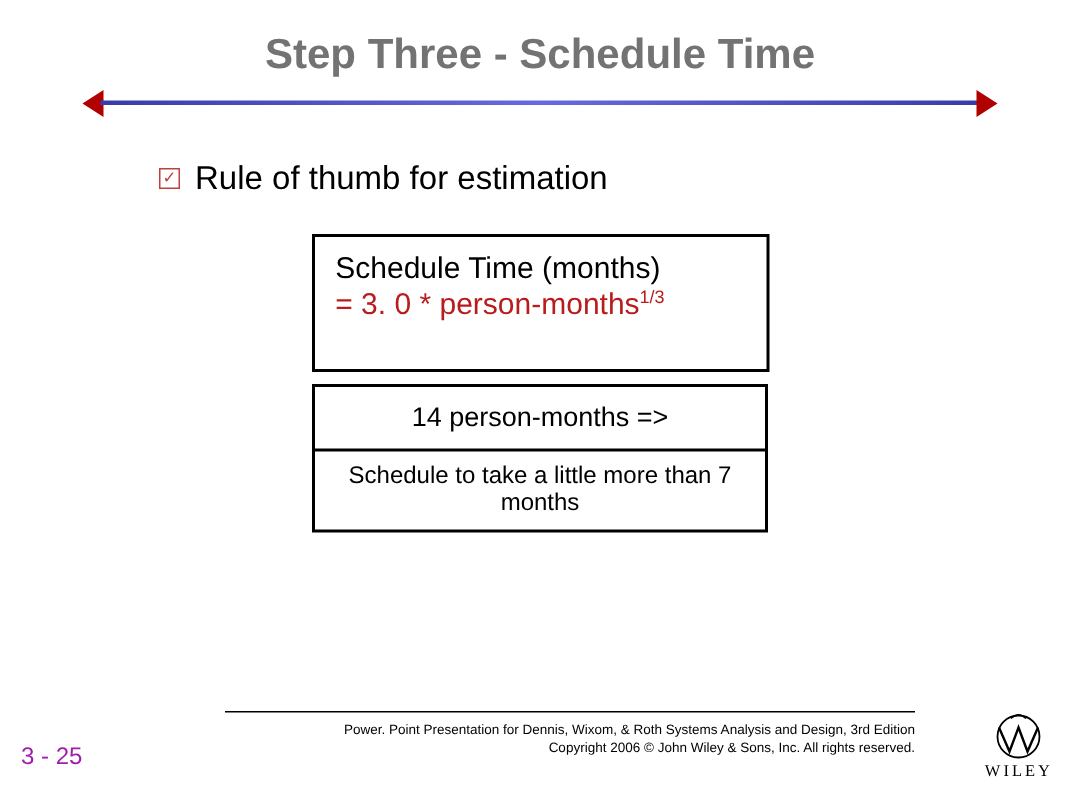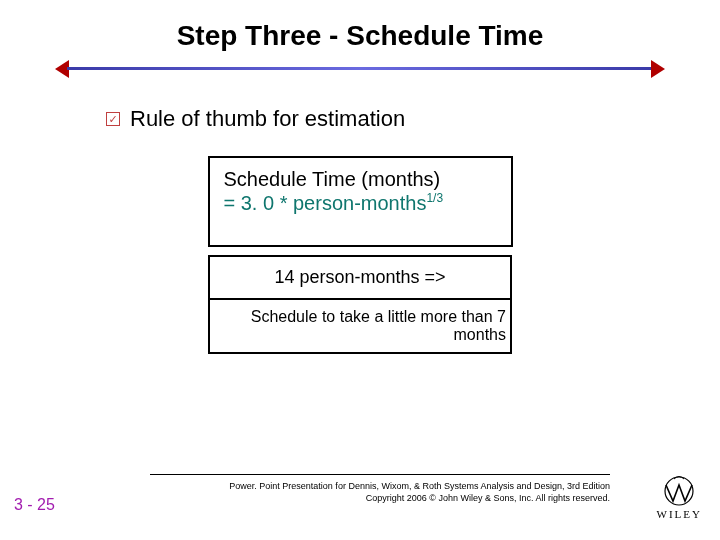--- a/index.html
+++ b/index.html
@@ -16,21 +16,21 @@
     padding-top: 18px;
   }
   .title-main {
     font-size: 28px;
     font-weight: bold;
     color: #000;
   }
   .title-sub {
     font-size: 28px;
     font-weight: bold;
-    color: #000000;
+    color: #737373;
     margin-top: 2px;
   }
   .arrow-line {
     position: relative;
     width: 610px;
     height: 18px;
     margin: 8px auto 0 auto;
   }
   .arrow-line .shaft {
     position: absolute;
@@ -81,40 +81,40 @@
     margin: 24px auto 0 auto;
     padding: 10px 14px 30px 14px;
     font-family: Verdana, Geneva, sans-serif;
   }
   .formula-line1 {
     font-size: 20px;
     color: #000;
   }
   .formula-line2 {
     font-size: 20px;
-    color: #0f766e;
+    color: #b91c1c;
   }
   .formula-line2 sup {
     font-size: 12px;
     vertical-align: super;
   }
   .example-box {
     width: 304px;
     border: 2px solid #000;
     margin: 8px auto 0 auto;
     font-family: Verdana, Geneva, sans-serif;
   }
   .example-top {
     border-bottom: 2px solid #000;
     text-align: center;
     font-size: 18px;
     padding: 10px 6px;
   }
   .example-bottom {
-    text-align: right;
+    text-align: center;
     font-size: 16px;
     padding: 8px 4px;
   }
   .footer {
     position: absolute;
     left: 0; right: 0; bottom: 18px;
     height: 54px;
   }
   .page-num {
     position: absolute;

